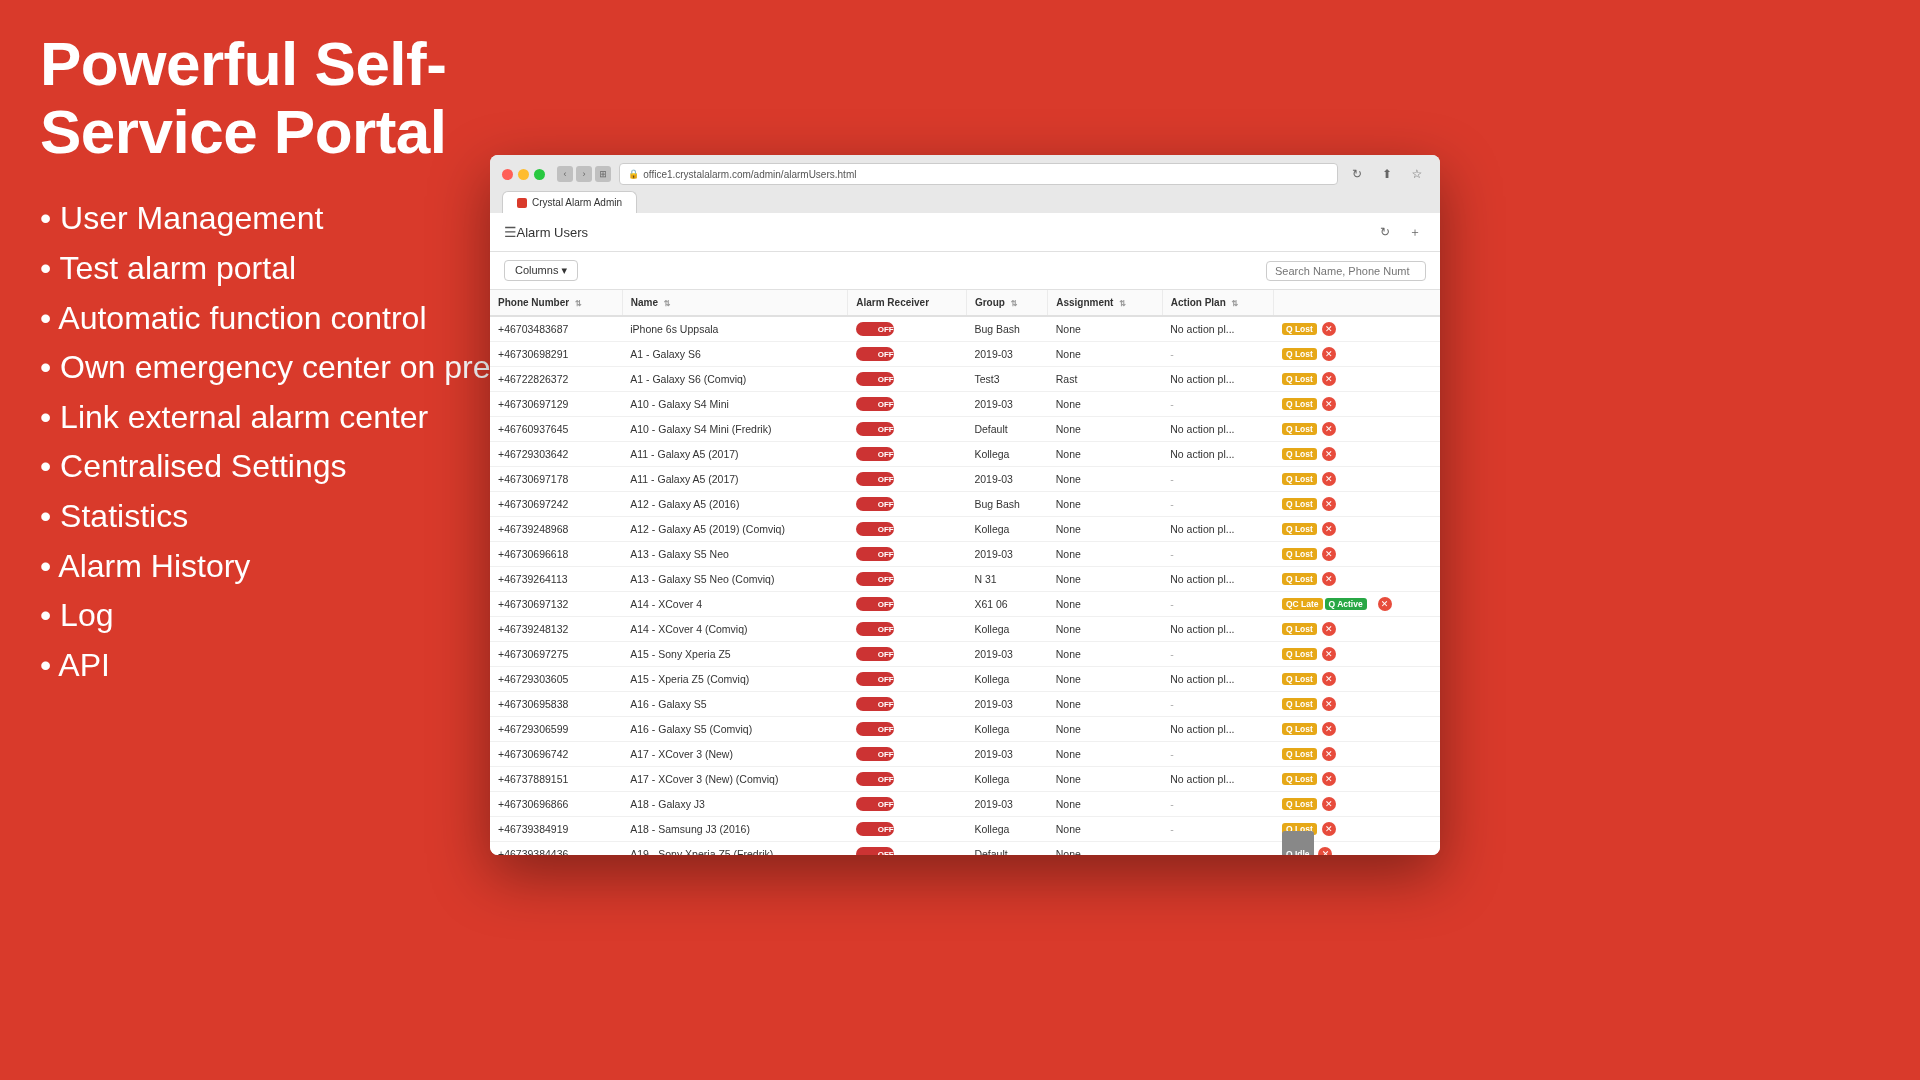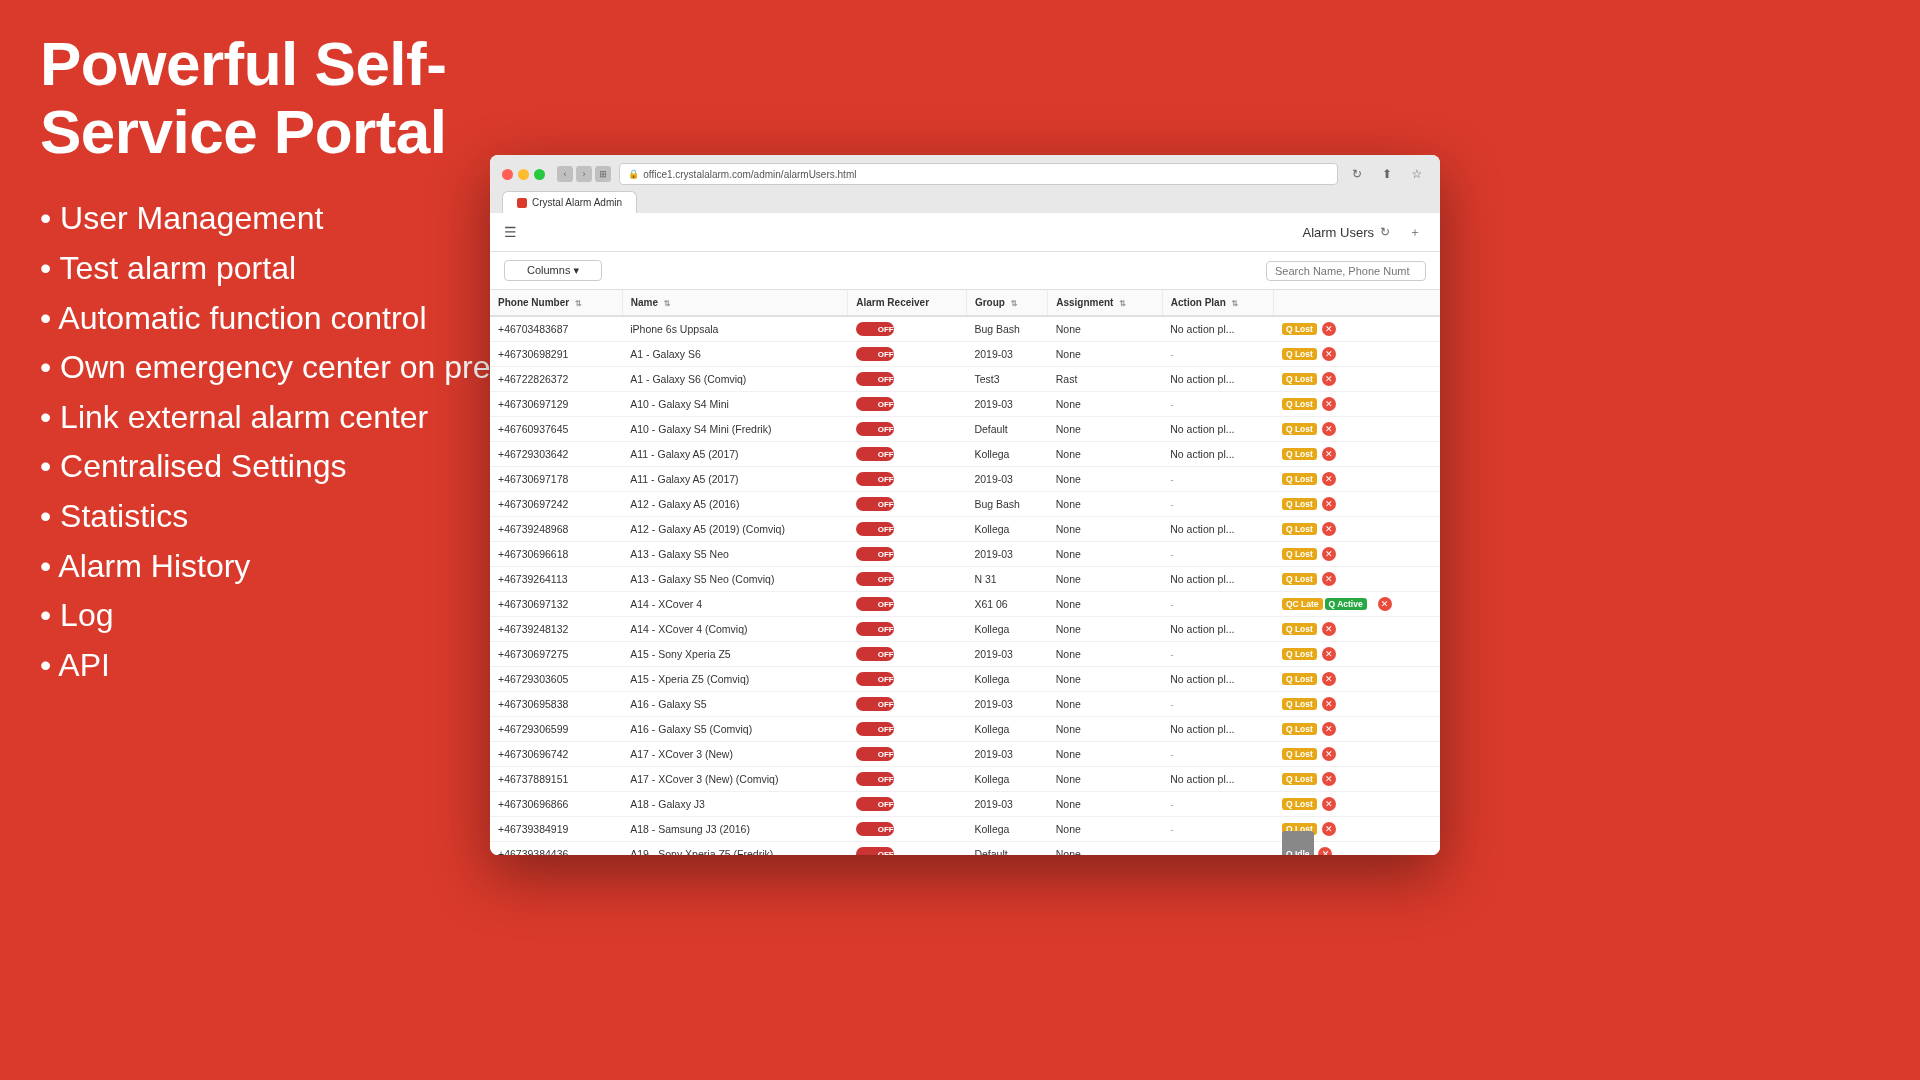--- a/index.html
+++ b/index.html
@@ -174,21 +174,21 @@
       font-size: 14px;
       color: #555;
       cursor: pointer;
     }
 
     .app-title {
       font-size: 13px;
       font-weight: 500;
       color: #333;
       flex: 1;
-      text-align: right;
+      text-align: left;
     }
 
     .header-actions {
       display: flex;
       gap: 8px;
       align-items: center;
     }
 
     .header-icon-btn {
       width: 22px;
@@ -209,21 +209,21 @@
       align-items: center;
       justify-content: space-between;
       flex-shrink: 0;
       background: white;
     }
 
     .columns-btn {
       background: white;
       border: 1px solid #ccc;
       border-radius: 4px;
-      padding: 3px 22px;
+      padding: 3px 10px;
       font-size: 11px;
       color: #333;
       cursor: pointer;
       display: flex;
       align-items: center;
       gap: 4px;
     }
 
     .search-input {
       border: 1px solid #ccc;

